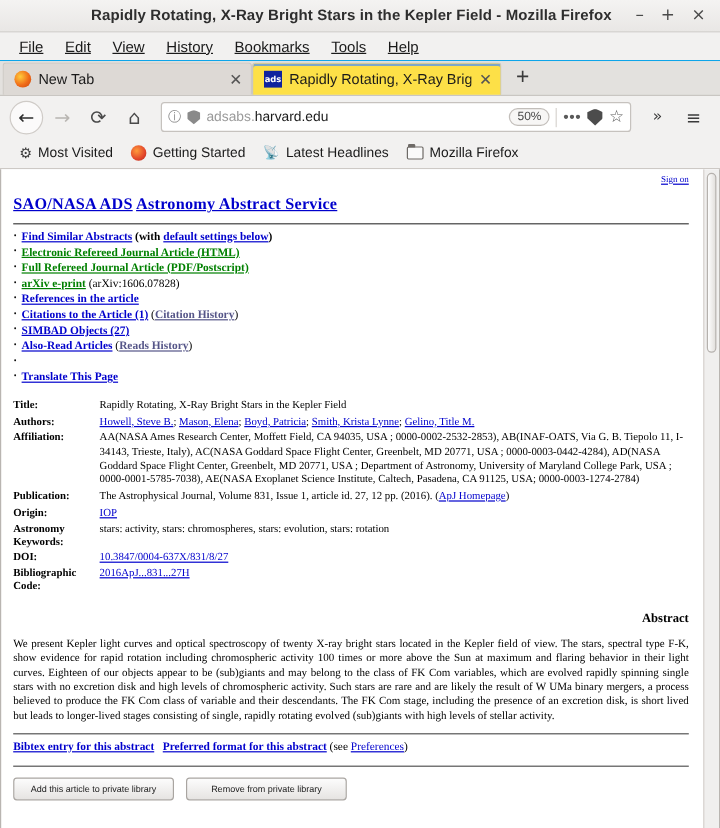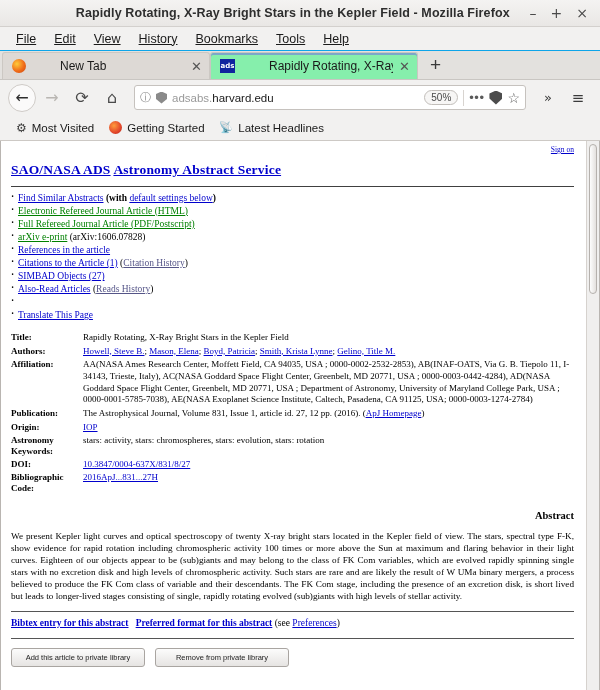--- a/index.html
+++ b/index.html
@@ -59,25 +59,25 @@
     display: flex; align-items: center;
     gap: 6px;
     padding: 0 7px 0 9px;
     font-size: 12px; color: #1a1a1a;
     border-top-left-radius: 3px; border-top-right-radius: 3px;
     position: relative;
     max-width: 208px;
   }
   .tab.inactive { background: #ddd9d5; border: 1px solid #ccc8c3; border-bottom: none; }
   .tab.active {
-    background: #86efac;
+    background: #fde047;
     border: 1px solid #c9c6c2; border-bottom: none;
     box-shadow: inset 0 2px 0 #7ba7c9;
   }
-  .tab-label { white-space: nowrap; overflow: hidden; text-overflow: clip; flex: 1; margin-left: 28px; }
+  .tab-label { white-space: nowrap; overflow: hidden; text-overflow: clip; flex: 1; }
   .tab-close { font-size: 13px; color: #555; line-height: 1; }
   .favicon-fox {
     width: 14px; height: 14px; border-radius: 50%;
     background: radial-gradient(circle at 35% 35%, #ffcb3b 0%, #f06c19 55%, #c9450e 100%);
     flex: none;
   }
   .favicon-ads {
     width: 15px; height: 14px; flex: none;
     background: #10239e;
     color: #fff; font-size: 7px; font-weight: bold;
@@ -204,21 +204,21 @@
     font-size: 13.5px; font-weight: bold;
     margin: 8px 0 0 0; letter-spacing: 0.2px;
   }
   h1.sitetitle a { color: #0000cc; }
   .rule { border: none; border-top: 1px solid #404040; margin: 7px 0 6px 0; }
   .rule-thin { border: none; border-top: 1px solid #555; margin: 8px 0 6px 0; }
 
   ul.links { list-style: none; margin: 0; padding: 0; }
   ul.links li { margin: 0 0 1.5px 0; padding-left: 7px; position: relative; font-size: 9.5px; }
   ul.links li::before { content: "·"; position: absolute; left: 0; top: -1px; font-weight: bold; }
-  ul.links li b, ul.links li a { font-weight: normal; }
+  ul.links li b, ul.links li a { font-weight: bold; }
   ul.links li .plain { font-weight: bold; color: #000; font-family: Liberation Serif, serif; }
   ul.links li .note { font-weight: normal; }
 
   .meta { width: 100%; border-collapse: collapse; margin-top: 10px; }
   .meta th {
     text-align: left; vertical-align: top;
     font-weight: bold; font-size: 9px;
     width: 72px; padding: 0 4px 2px 0;
     line-height: 1.18;
   }
@@ -306,20 +306,24 @@
     <span>Most Visited</span>
   </span>
   <span class="bm">
     <span class="bm-fox"></span>
     <span>Getting Started</span>
   </span>
   <span class="bm">
     <span class="bm-rss">📡</span>
     <span>Latest Headlines</span>
   </span>
+  <span class="bm">
+    <span class="bm-folder"></span>
+    <span>Mozilla Firefox</span>
+  </span>
 </div>
 
 <div class="viewport">
   <div class="page">
 
     <div class="signon">
       <a href="#">Sign on</a>
     </div>
 
     <h1 class="sitetitle">

